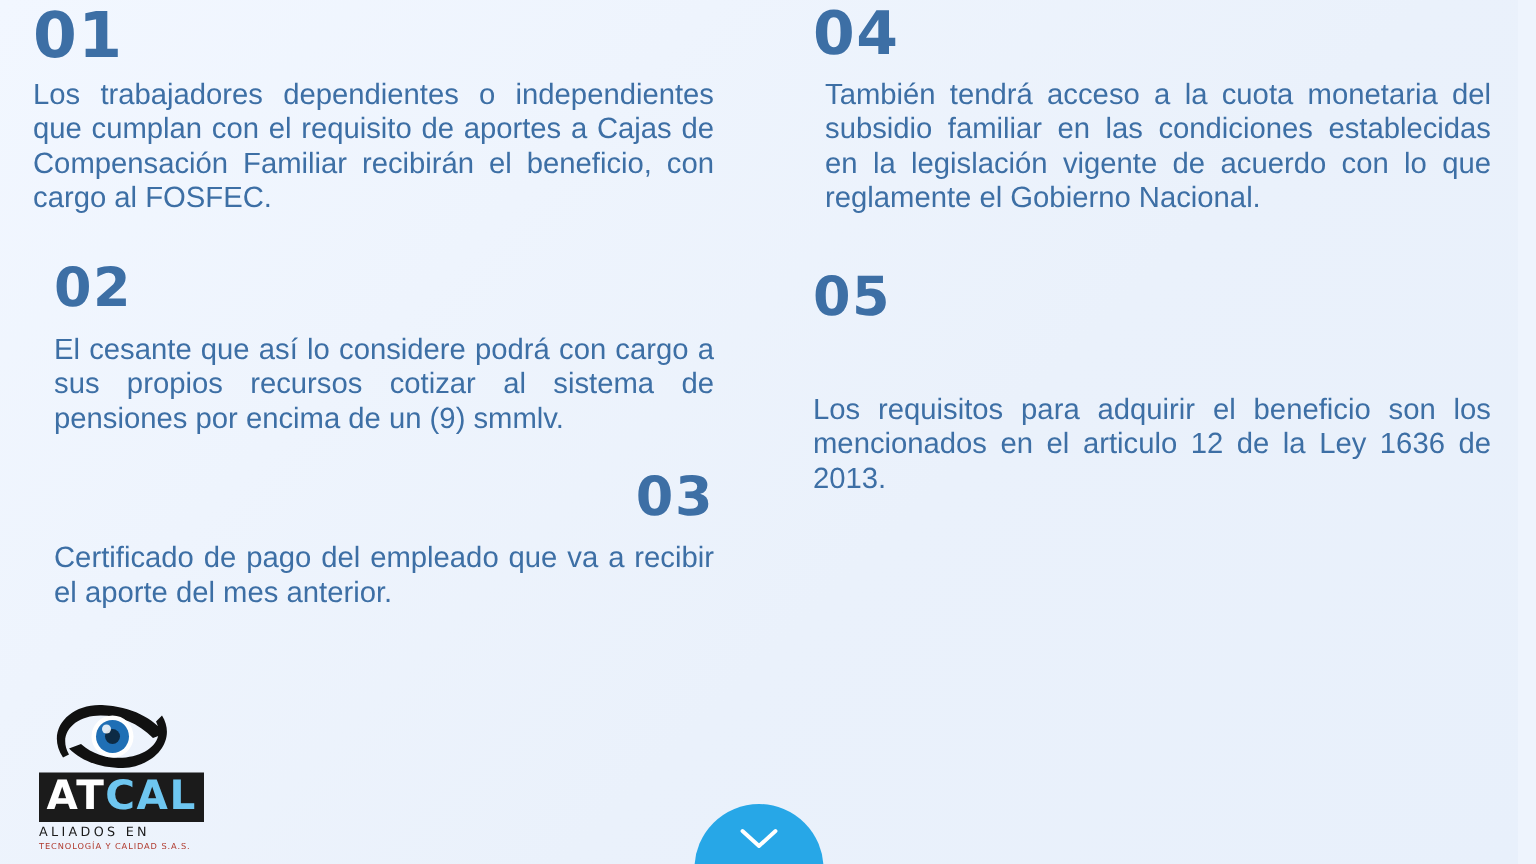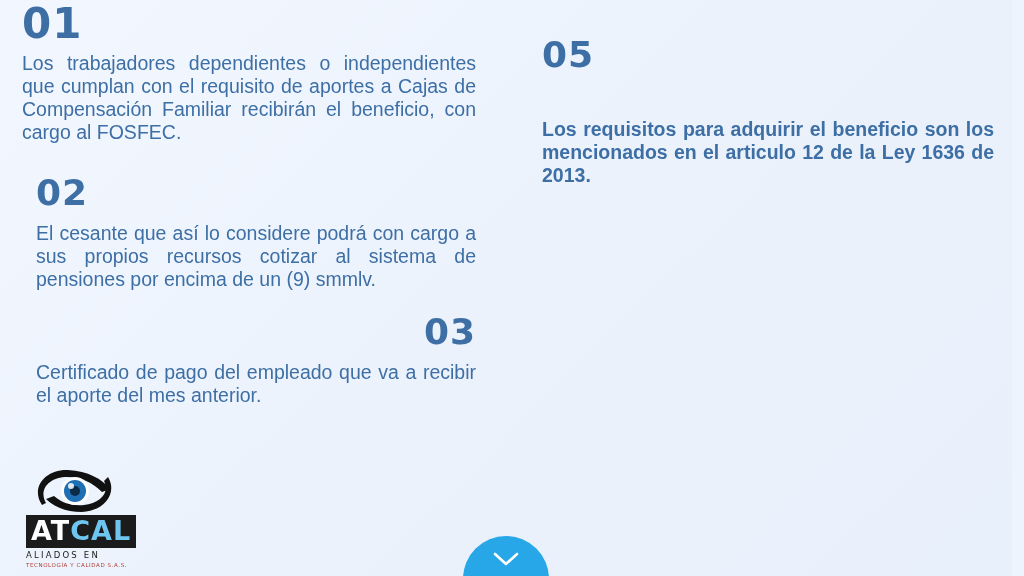--- a/index.html
+++ b/index.html
@@ -72,21 +72,21 @@
   .i4 { margin-top: 2px; }
   .i4 .num { font-size: 40px; }
   .i4 .txt { margin-top: 8px; margin-left: 8px; }
 
   .i5 { margin-top: 36px; }
   .i5 .num { font-size: 36px; }
   .i5 .txt { margin-top: 14px; text-align: left; }
 
   .i6 { margin-top: 44px; }
   .i6 .num { font-size: 36px; }
-  .i6 .txt { margin-top: 24px; font-weight: bold; }
+  .i6 .txt { margin-top: 24px; }
 
   
   .logo {
     position: absolute;
     left: 26px;
     bottom: 8px;
     width: 104px;
   }
   .logo-eye {
     position: relative;
@@ -170,20 +170,24 @@
 
       <div class="item i3">
         <div class="num">03</div>
         <p class="txt">Certificado de pago del empleado que va a recibir el aporte del mes anterior.</p>
       </div>
 
     </div>
 
     <div class="col col-right">
 
+      <div class="item i4">
+        <div class="num">04</div>
+        <p class="txt">También tendrá acceso a la cuota monetaria del subsidio familiar en las condiciones establecidas en la legislación vigente de acuerdo con lo que reglamente el Gobierno Nacional.</p>
+      </div>
 
       <div class="item i5">
         <div class="num">05</div>
       </div>
 
       <div class="item i6">
         <p class="txt">Los requisitos para adquirir el beneficio son los mencionados en el articulo 12 de la Ley 1636 de 2013.</p>
       </div>
 
     </div>

